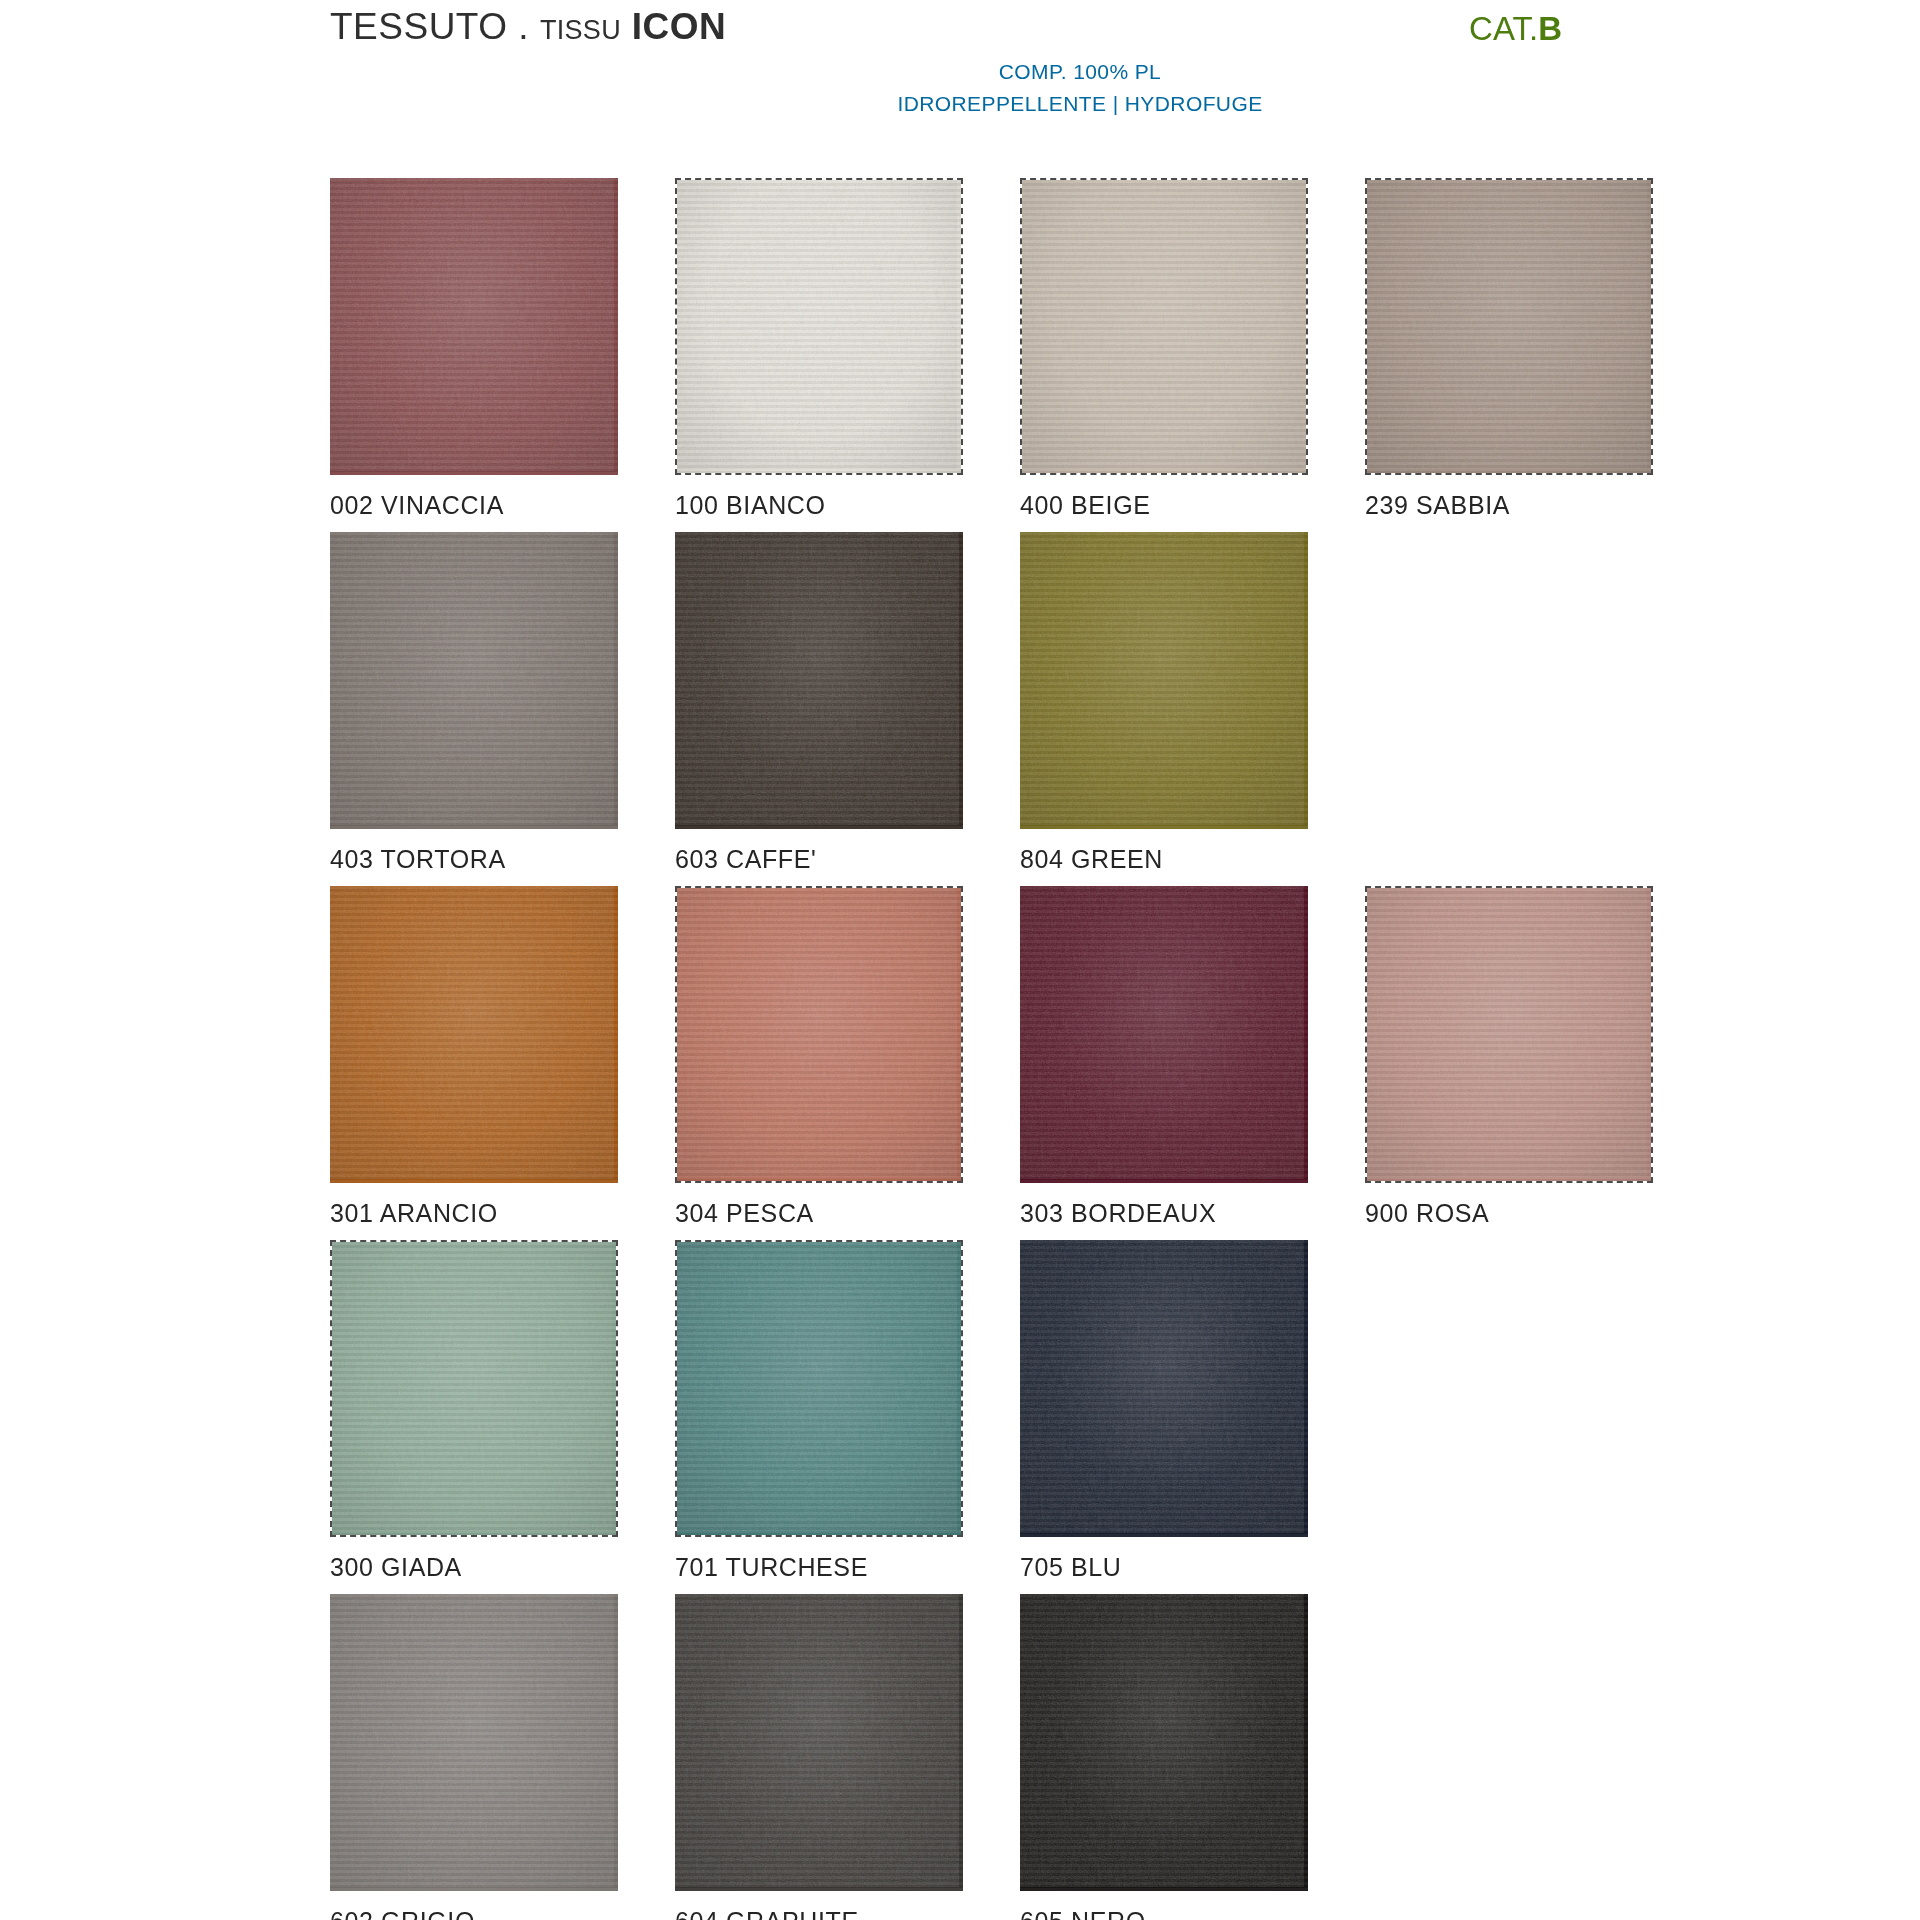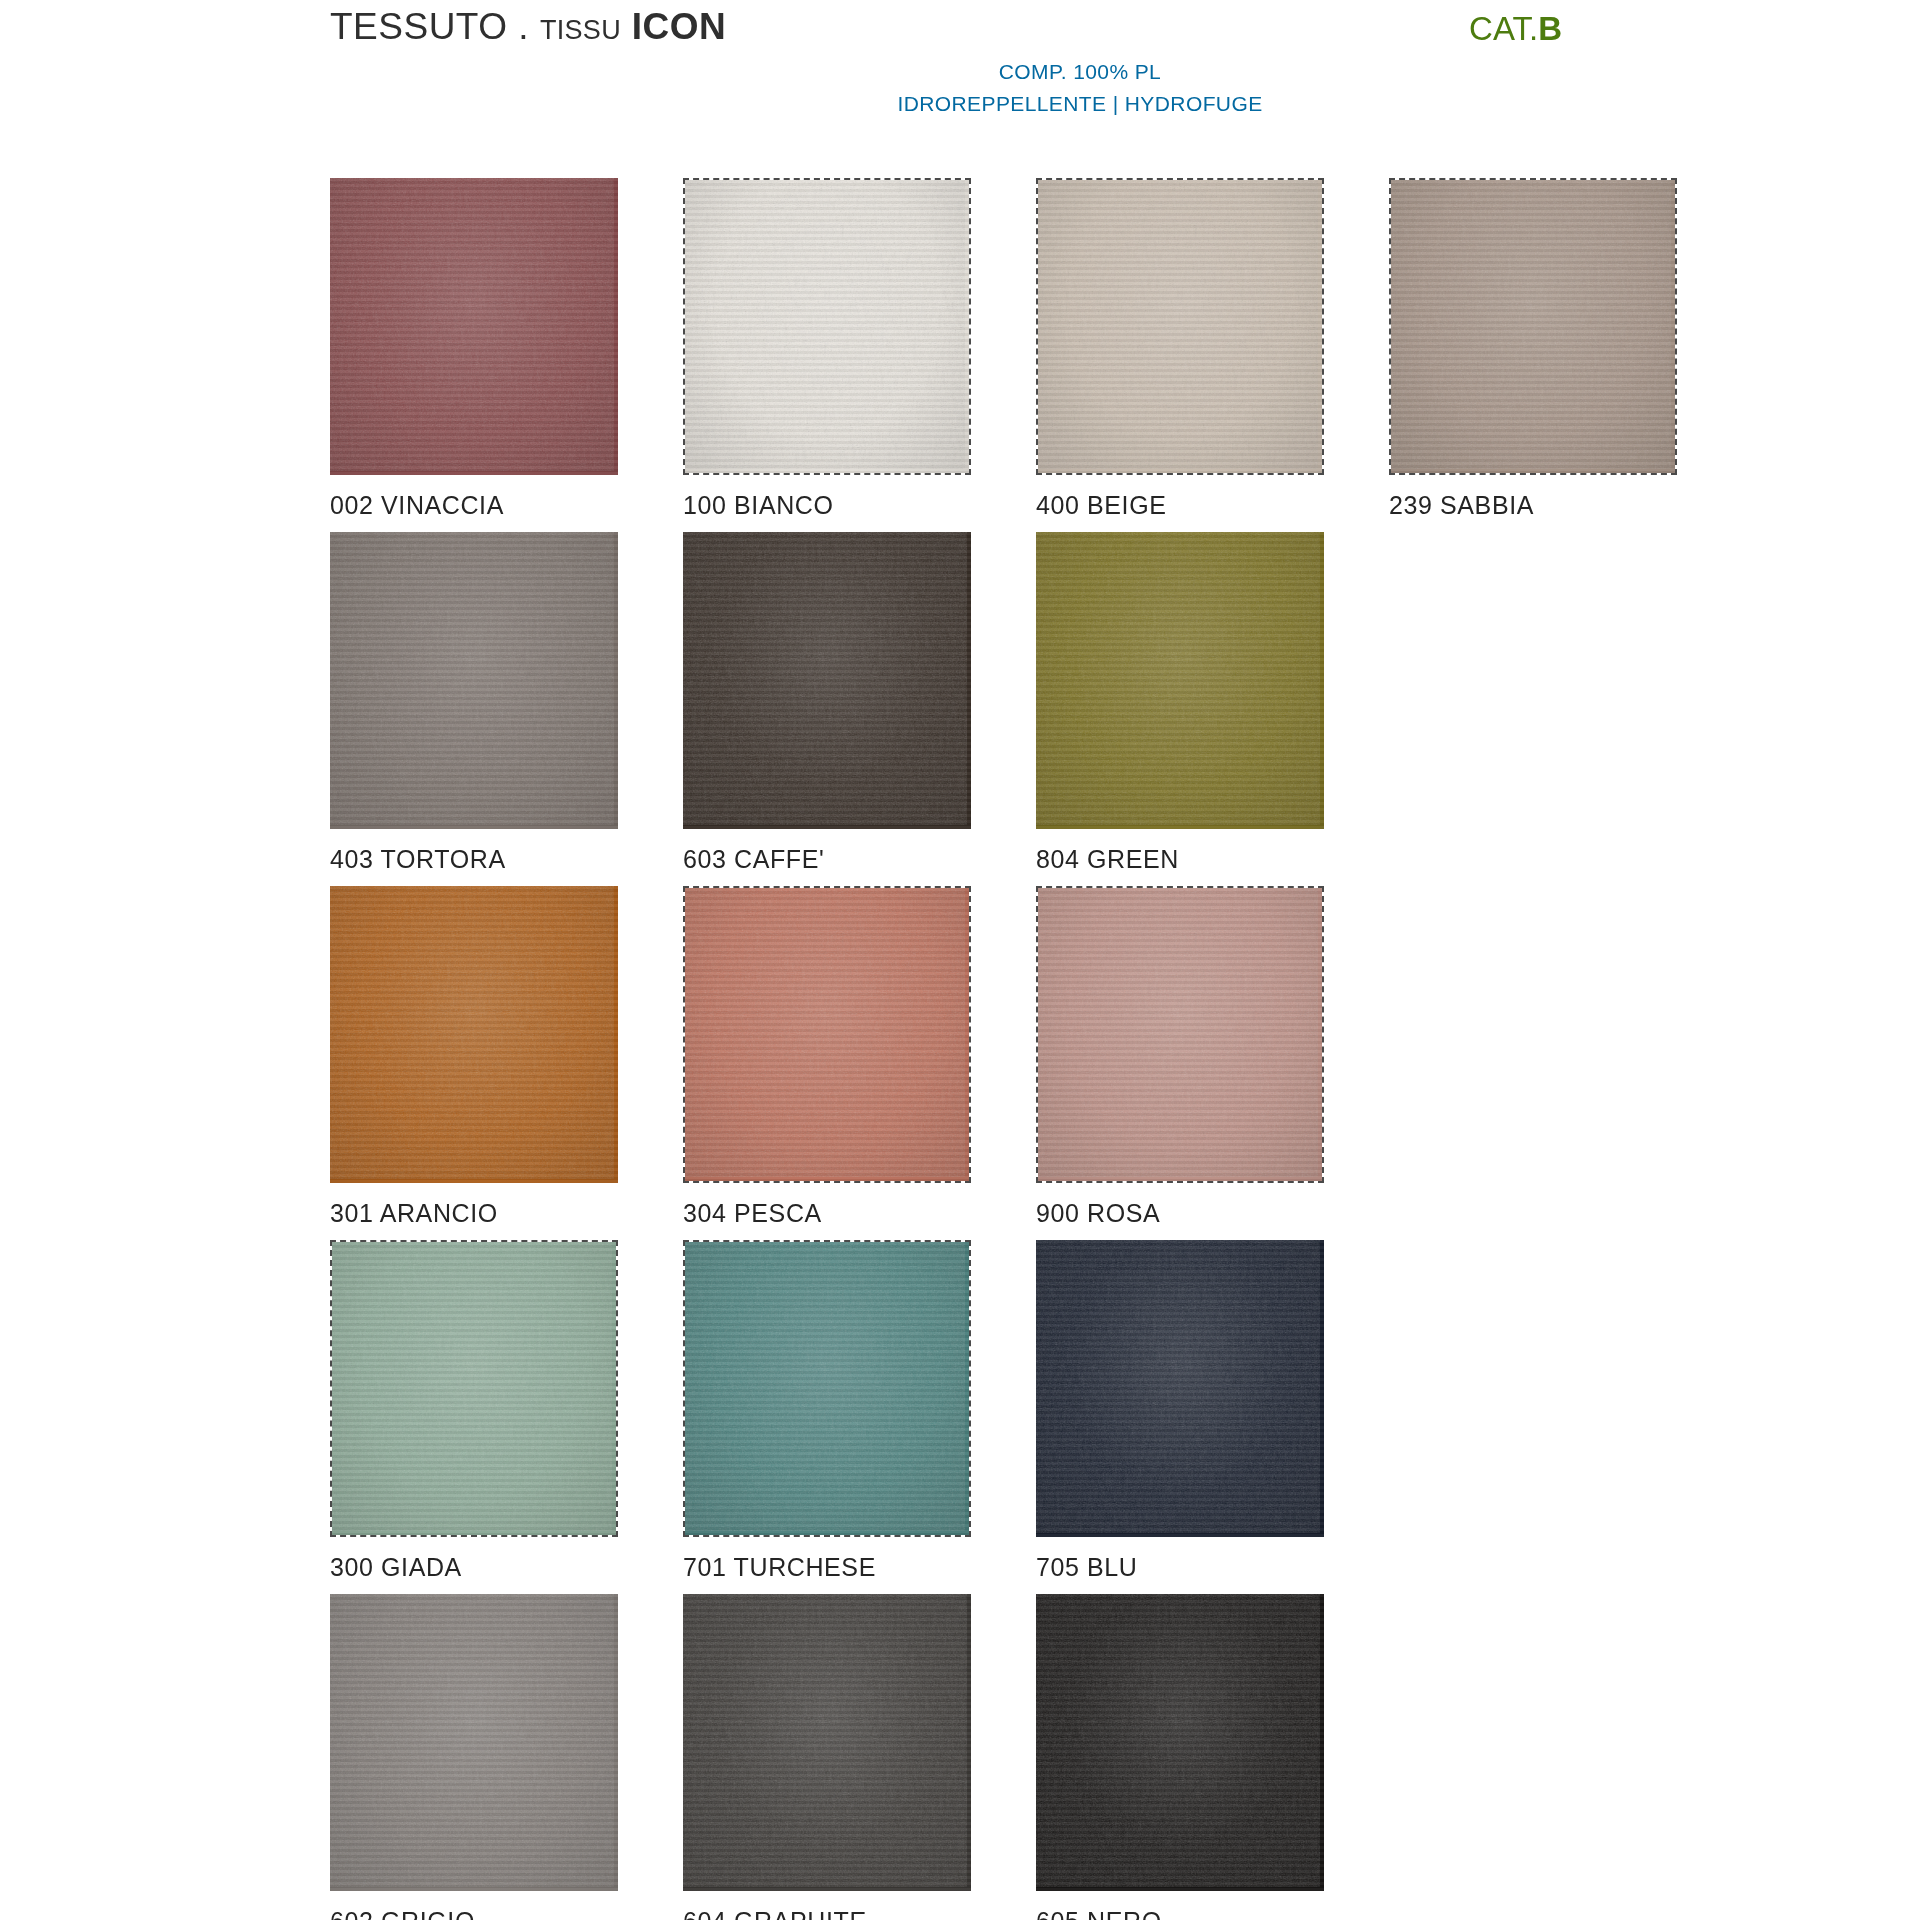--- a/index.html
+++ b/index.html
@@ -73,21 +73,21 @@
 
   
   .grid {
     position: absolute;
     left: 330px;
     top: 178px;
     width: 1430px;
   }
   .grid-row {
     display: flex;
-    gap: 8px;
+    gap: 0px;
     margin-bottom: 12px;
   }
   .cell {
     width: 345px;
     flex: 0 0 345px;
     box-sizing: border-box;
   }
   .swatch {
     width: 288px;
     height: 297px;
@@ -261,20 +261,31 @@
             <div class="swatch-fill" style="background: rgb(192, 114, 94);"></div>
             <svg class="swatch-tex" width="100%" height="100%">
               <rect width="100%" height="100%" filter="url(#fabricTex)" opacity="0.42"></rect>
               <rect width="100%" height="100%" filter="url(#fabricTex2)" opacity="0.30"></rect>
             </svg>
             <div class="swatch-shade" style="background: repeating-linear-gradient(rgba(255, 255, 255, 0.043) 0px, rgba(255, 255, 255, 0.043) 3px, rgba(0, 0, 0, 0.05) 3px, rgba(0, 0, 0, 0.05) 6px), radial-gradient(at 50% 42%, rgba(255, 255, 255, 0.1) 0%, rgba(0, 0, 0, 0) 55%, rgba(0, 0, 0, 0.1) 100%);"></div>
           </div>
           <div class="label">304 PESCA</div>
         </div>
         <div class="cell">
+          <div class="swatch">
+            <div class="swatch-fill" style="background: rgb(90, 22, 40);"></div>
+            <svg class="swatch-tex" width="100%" height="100%">
+              <rect width="100%" height="100%" filter="url(#fabricTex)" opacity="0.42"></rect>
+              <rect width="100%" height="100%" filter="url(#fabricTex2)" opacity="0.30"></rect>
+            </svg>
+            <div class="swatch-shade" style="background: repeating-linear-gradient(rgba(255, 255, 255, 0.043) 0px, rgba(255, 255, 255, 0.043) 3px, rgba(0, 0, 0, 0.05) 3px, rgba(0, 0, 0, 0.05) 6px), radial-gradient(at 50% 42%, rgba(255, 255, 255, 0.1) 0%, rgba(0, 0, 0, 0) 55%, rgba(0, 0, 0, 0.1) 100%);"></div>
+          </div>
+          <div class="label">303 BORDEAUX</div>
+        </div>
+        <div class="cell">
           <div class="swatch bordered">
             <div class="swatch-fill" style="background: rgb(192, 146, 136);"></div>
             <svg class="swatch-tex" width="100%" height="100%">
               <rect width="100%" height="100%" filter="url(#fabricTex)" opacity="0.42"></rect>
               <rect width="100%" height="100%" filter="url(#fabricTex2)" opacity="0.30"></rect>
             </svg>
             <div class="swatch-shade" style="background: repeating-linear-gradient(rgba(255, 255, 255, 0.043) 0px, rgba(255, 255, 255, 0.043) 3px, rgba(0, 0, 0, 0.05) 3px, rgba(0, 0, 0, 0.05) 6px), radial-gradient(at 50% 42%, rgba(255, 255, 255, 0.1) 0%, rgba(0, 0, 0, 0) 55%, rgba(0, 0, 0, 0.1) 100%);"></div>
           </div>
           <div class="label">900 ROSA</div>
         </div>

